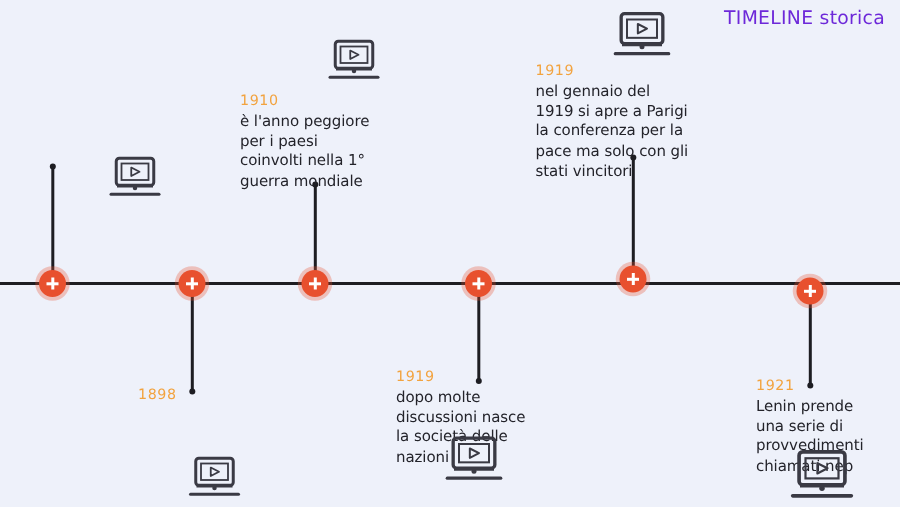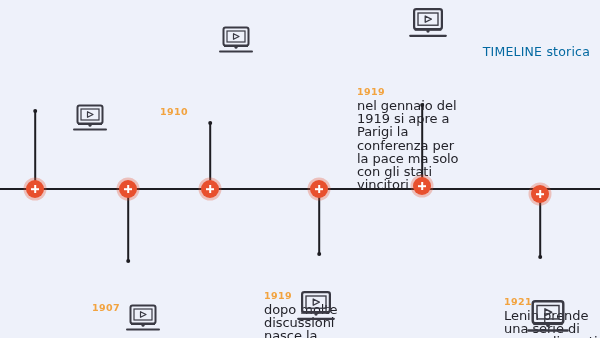--- a/index.html
+++ b/index.html
@@ -21,24 +21,23 @@
     width: 600px;
     height: 338px;
   }
 
   
   #title {
     position: absolute;
     right: 10px;
     top: 4px;
     font-size: 12.5px;
-    color: #0369a1;
+    color: #6d28d9;
     letter-spacing: .2px;
     white-space: nowrap;
-    margin-top: 40px;
   }
 
   
   #axis {
     position: absolute;
     left: 0;
     top: 188px;
     width: 600px;
     height: 2px;
     background: #1d1d22;
@@ -93,29 +92,28 @@
   .stem.down .dot { bottom: -1px; }
 
   
   .block {
     position: absolute;
     z-index: 4;
   }
   .year {
     color: #f2a33f;
     font-size: 9.5px;
-    font-weight: 700;
+    font-weight: 400;
     letter-spacing: .4px;
     margin-bottom: 2px;
     white-space: nowrap;
-    margin-top: 44px;
   }
   .desc {
     color: #23232a;
-    font-size: 13px;
+    font-size: 10px;
     line-height: 13.2px;
     letter-spacing: -.05px;
   }
 
   
   .laptop {
     position: absolute;
     z-index: 5;
   }
   .laptop svg { display: block; }
@@ -162,35 +160,36 @@
       <rect x="5.5" y="2.5" width="25" height="18" rx="2" fill="none" stroke="#3a3a44" stroke-width="2"></rect>
       <rect x="9" y="6" width="18" height="11" fill="none" stroke="#3a3a44" stroke-width="1.2"></rect>
       <path d="M15.5 8.7 L21 11.5 L15.5 14.3 Z" fill="none" stroke="#3a3a44" stroke-width="1.2" stroke-linejoin="round"></path>
       <circle cx="18" cy="22.3" r="1.5" fill="#3a3a44"></circle>
       <path d="M2 26.5 H34" stroke="#3a3a44" stroke-width="2" stroke-linecap="round"></path>
       <path d="M6 21 H30" stroke="#3a3a44" stroke-width="2"></path>
     </svg>
   </div>
 
   <div class="block" style="left:92px; top:258px; width:92px;">
-    <div class="year">1907</div>
+    <div class="year">1898</div>
   </div>
   <div class="laptop" style="left:125px; top:303px;">
     <svg width="36" height="30" viewBox="0 0 36 30">
       <rect x="5.5" y="2.5" width="25" height="18" rx="2" fill="none" stroke="#3a3a44" stroke-width="2"></rect>
       <rect x="9" y="6" width="18" height="11" fill="none" stroke="#3a3a44" stroke-width="1.2"></rect>
       <path d="M15.5 8.7 L21 11.5 L15.5 14.3 Z" fill="none" stroke="#3a3a44" stroke-width="1.2" stroke-linejoin="round"></path>
       <circle cx="18" cy="22.3" r="1.5" fill="#3a3a44"></circle>
       <path d="M2 26.5 H34" stroke="#3a3a44" stroke-width="2" stroke-linecap="round"></path>
       <path d="M6 21 H30" stroke="#3a3a44" stroke-width="2"></path>
     </svg>
   </div>
 
   <div class="block" style="left:160px; top:62px; width:96px;">
     <div class="year">1910</div>
+    <div class="desc">è l'anno peggiore per i paesi coinvolti nella 1° guerra mondiale</div>
   </div>
   <div class="laptop" style="left:218px; top:25px;">
     <svg width="36" height="30" viewBox="0 0 36 30">
       <rect x="5.5" y="2.5" width="25" height="18" rx="2" fill="none" stroke="#3a3a44" stroke-width="2"></rect>
       <rect x="9" y="6" width="18" height="11" fill="none" stroke="#3a3a44" stroke-width="1.2"></rect>
       <path d="M15.5 8.7 L21 11.5 L15.5 14.3 Z" fill="none" stroke="#3a3a44" stroke-width="1.2" stroke-linejoin="round"></path>
       <circle cx="18" cy="22.3" r="1.5" fill="#3a3a44"></circle>
       <path d="M2 26.5 H34" stroke="#3a3a44" stroke-width="2" stroke-linecap="round"></path>
       <path d="M6 21 H30" stroke="#3a3a44" stroke-width="2"></path>
     </svg>

